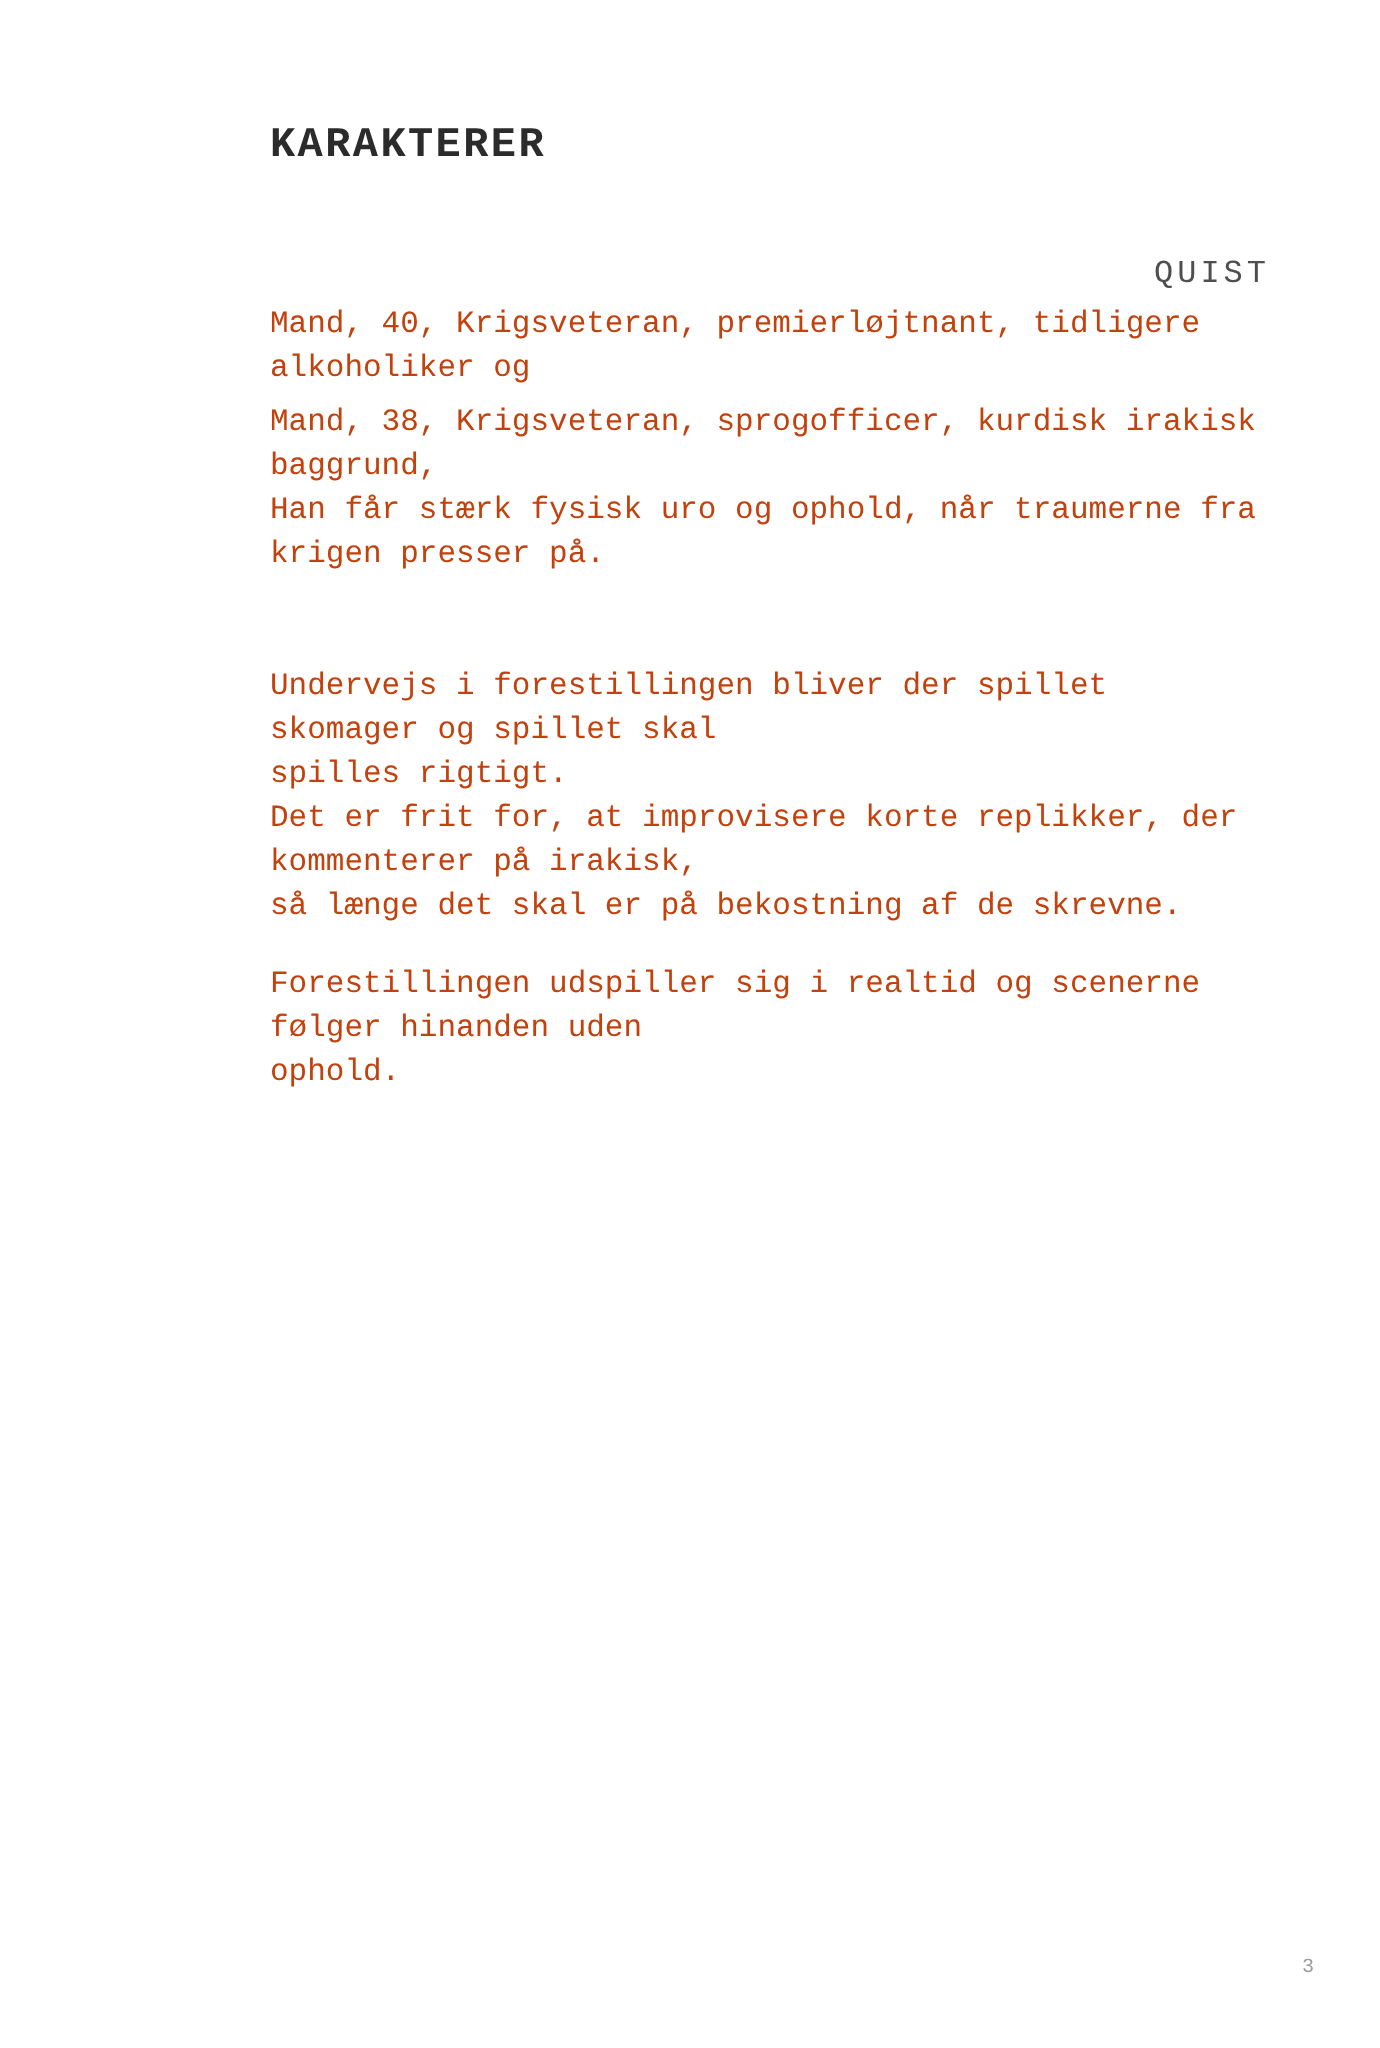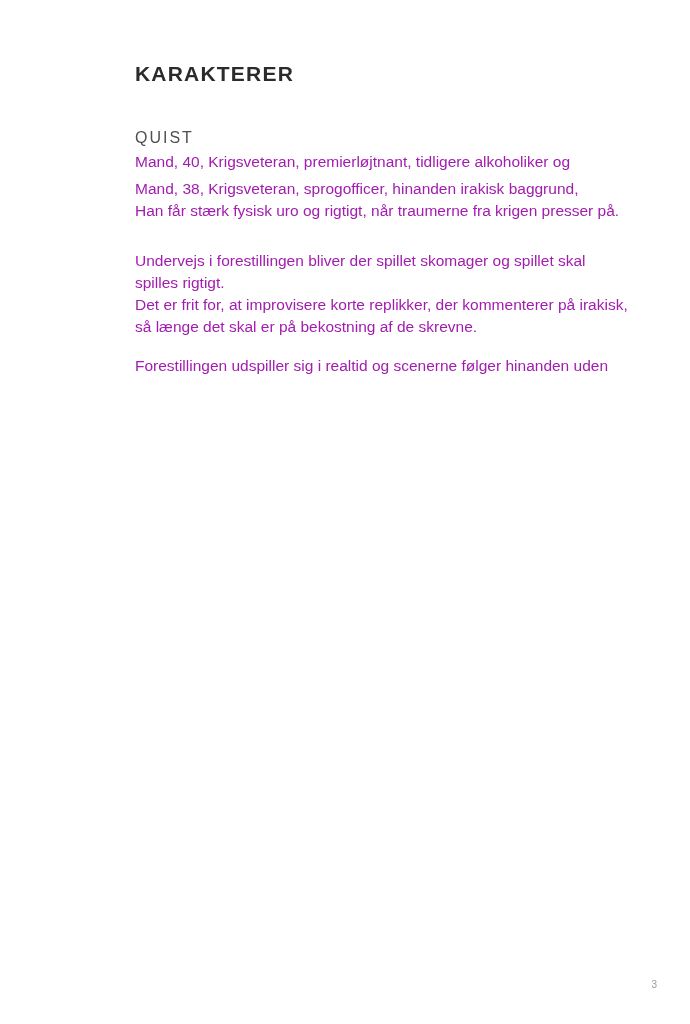--- a/index.html
+++ b/index.html
@@ -5,21 +5,21 @@
   html, body {
     margin: 0;
     padding: 0;
     background: #ffffff;
   }
   .page {
     position: relative;
     width: 690px;
     height: 1024px;
     background: #ffffff;
-    font-family: Liberation Sans, sans-serif;
+    font-family: Liberation Mono, monospace;
     overflow: hidden;
   }
   .content {
     position: absolute;
     left: 135px;
     top: 0;
     width: 500px;
   }
   .doc-title {
     margin: 0;
@@ -31,32 +31,33 @@
     color: #2b2b2b;
   }
   .section-heading {
     margin: 0;
     margin-top: 42px;
     font-size: 16px;
     line-height: 17px;
     font-weight: normal;
     letter-spacing: 2px;
     color: #4f4f4f;
+    text-align: right;
   }
   .para {
     margin: 0;
     margin-top: 5px;
   }
   .line {
     margin: 0;
     font-size: 15.5px;
     line-height: 22px;
-    color: #a21caf;
+    color: #c2410c;
   }
-  .notes .para-1 { margin-top: 28px; }
+  .notes .para-1 { margin-top: 44px; }
   .notes .para-2 { margin-top: 17px; }
   .page-number {
     position: absolute;
     top: 979px;
     right: 33px;
     font-size: 10px;
     line-height: 12px;
     color: #9b9b9b;
   }
 </style>
@@ -70,33 +71,34 @@
 
     <section>
       <h2 class="section-heading">QUIST</h2>
       <div class="para">
         <p class="line">Mand, 40, Krigsveteran, premierløjtnant, tidligere alkoholiker og</p>
       </div>
     </section>
 
     <section>
       <div class="para">
-        <p class="line">Mand, 38, Krigsveteran, sprogofficer, hinanden irakisk baggrund,</p>
-        <p class="line">Han får stærk fysisk uro og rigtigt, når traumerne fra krigen presser på.</p>
+        <p class="line">Mand, 38, Krigsveteran, sprogofficer, kurdisk irakisk baggrund,</p>
+        <p class="line">Han får stærk fysisk uro og ophold, når traumerne fra krigen presser på.</p>
       </div>
     </section>
 
     <section class="notes">
       <div class="para para-1">
         <p class="line">Undervejs i forestillingen bliver der spillet skomager og spillet skal</p>
         <p class="line">spilles rigtigt.</p>
         <p class="line">Det er frit for, at improvisere korte replikker, der kommenterer på irakisk,</p>
         <p class="line">så længe det skal er på bekostning af de skrevne.</p>
       </div>
       <div class="para para-2">
         <p class="line">Forestillingen udspiller sig i realtid og scenerne følger hinanden uden</p>
+        <p class="line">ophold.</p>
       </div>
     </section>
 
   </div>
 
   <div class="page-number">3</div>
 </div>
 
 </body></html>

